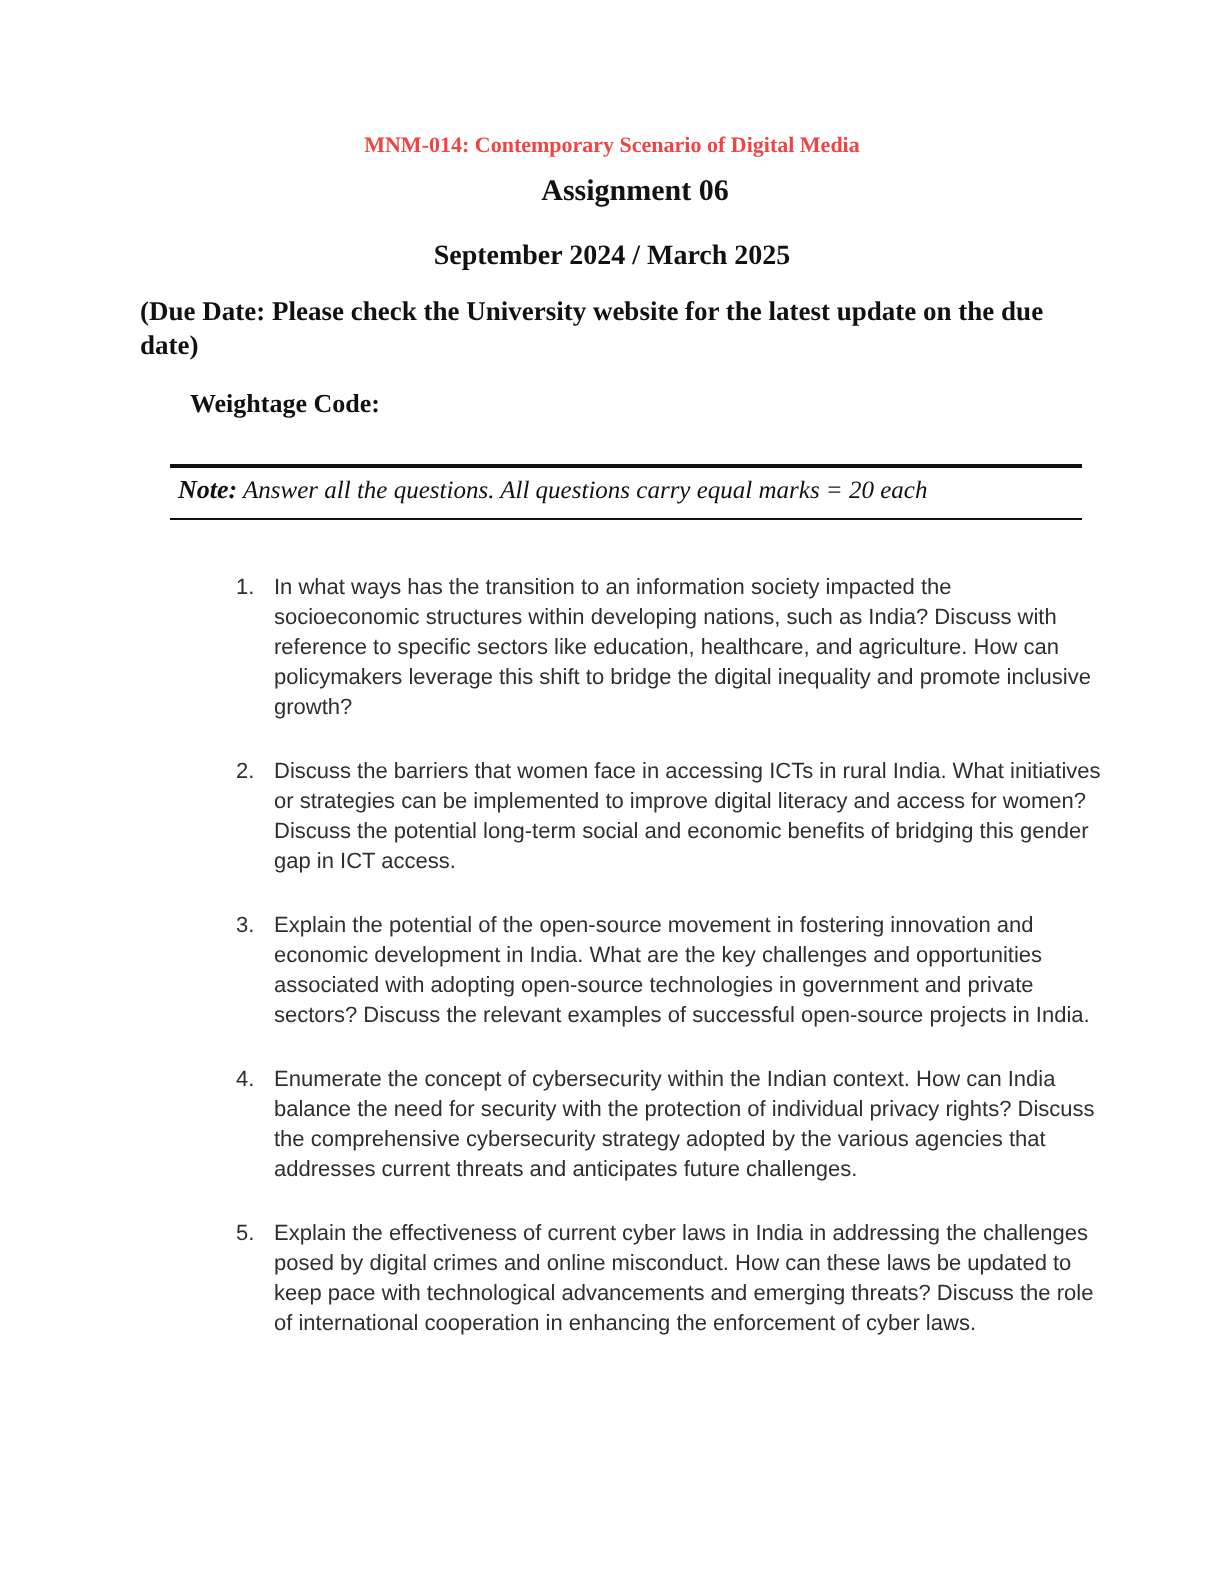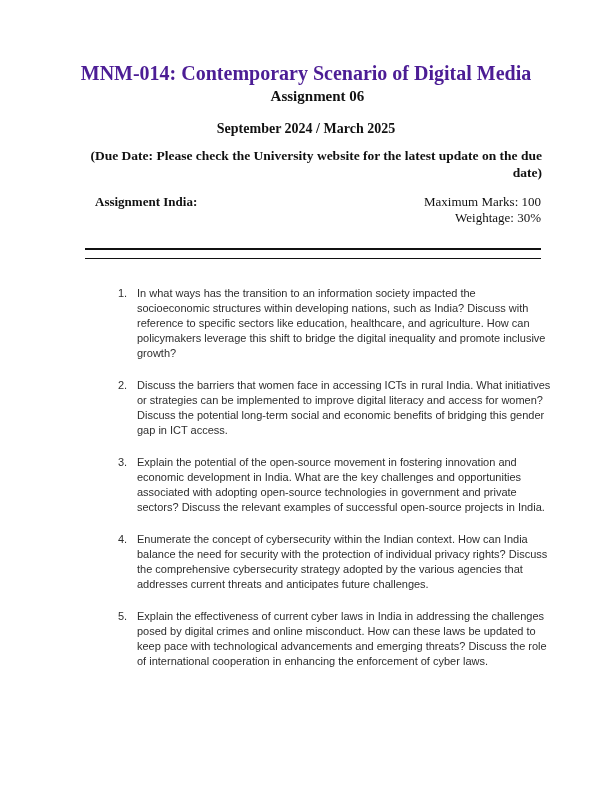--- a/index.html
+++ b/index.html
@@ -9,24 +9,24 @@
     width: 612px;
     height: 792px;
     background: #ffffff;
     font-family: "Liberation Serif", "DejaVu Serif", serif;
     color: #111111;
     overflow: hidden;
   }
   .header { padding-top: 64px; text-align: center; }
   .course-title {
     margin: 0;
-    font-size: 20px;
+    font-size: 11px;
     line-height: 19px;
     font-weight: bold;
-    color: #4c1d95;
+    color: #ef4444;
     font-family: "Liberation Serif", "DejaVu Serif", serif;
   }
   .assignment-title {
     margin: 4px 0 0 0;
     font-size: 15px;
     line-height: 18px;
     font-weight: bold;
     color: #111111;
     padding-left: 23px;
   }
@@ -36,21 +36,21 @@
     line-height: 17px;
     font-weight: bold;
     text-align: center;
   }
   .due-date {
     margin: 11px auto 0 auto;
     max-width: 472px;
     font-size: 13.5px;
     line-height: 16.5px;
     font-weight: bold;
-    text-align: right;
+    text-align: left;
   }
   .meta-row {
     margin: 13px 0 0 95px;
     width: 446px;
     display: flex;
     justify-content: space-between;
     font-size: 13px;
     line-height: 16px;
   }
   .meta-left { font-weight: bold; text-align: left; }
@@ -86,29 +86,26 @@
 
   <div class="header">
     <h1 class="course-title">MNM-014: Contemporary Scenario of Digital Media</h1>
     <h2 class="assignment-title">Assignment 06</h2>
     <div class="session">September 2024 / March 2025</div>
     <div class="due-date">(Due Date: Please check the University website for the latest update on the due date)</div>
   </div>
 
   <div class="meta-row">
     <div class="meta-left">
-      <div>Assignment India:</div>
-    </div>
-    <div class="meta-right">
-      <div>Maximum Marks: 100</div>
-      <div>Weightage: 30%</div>
+      <div>Weightage Code:</div>
     </div>
   </div>
 
   <div class="note-box">
+    <p><span class="note-label">Note:</span> <span>Answer all the questions. All questions carry equal marks = 20 each</span></p>
   </div>
 
   <div class="questions">
     <div class="q-row">
       <span class="q-num">1.</span>
       <span class="q-text">In what ways has the transition to an information society impacted the socioeconomic structures within developing nations, such as India? Discuss with reference to specific sectors like education, healthcare, and agriculture. How can policymakers leverage this shift to bridge the digital inequality and promote inclusive growth?</span>
     </div>
     <div class="q-row">
       <span class="q-num">2.</span>
       <span class="q-text">Discuss the barriers that women face in accessing ICTs in rural India. What initiatives or strategies can be implemented to improve digital literacy and access for women? Discuss the potential long-term social and economic benefits of bridging this gender gap in ICT access.</span>

